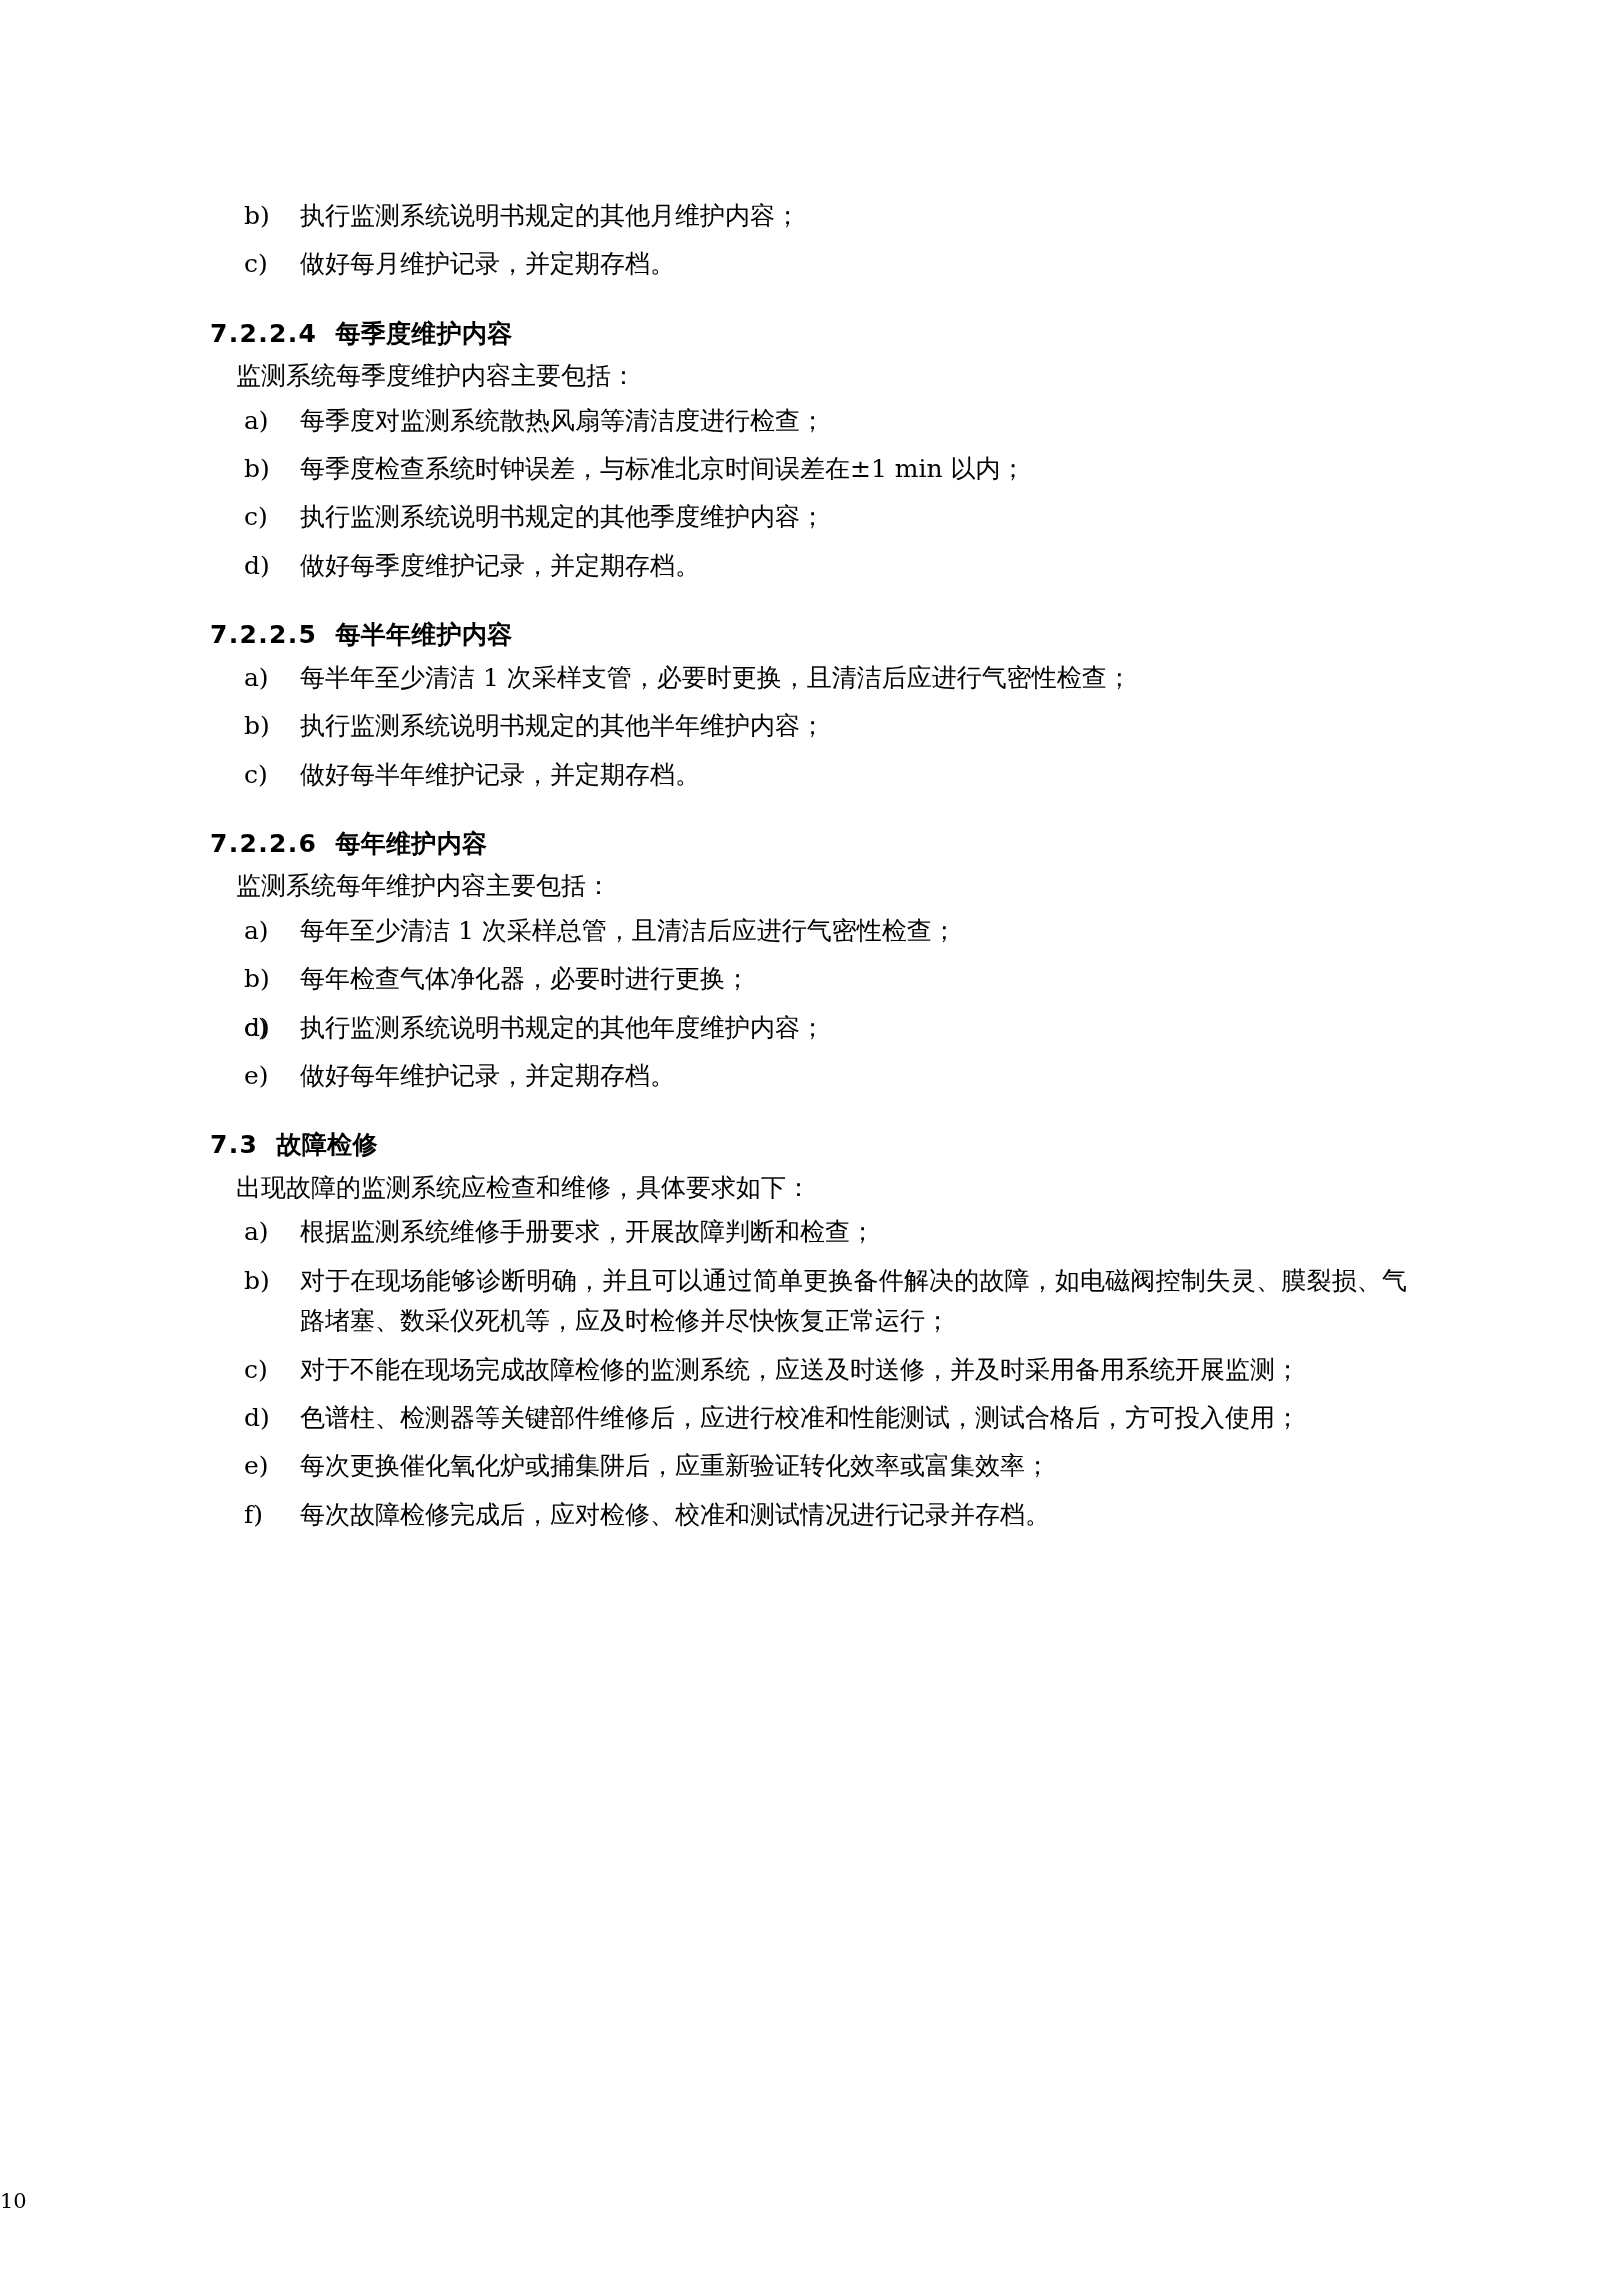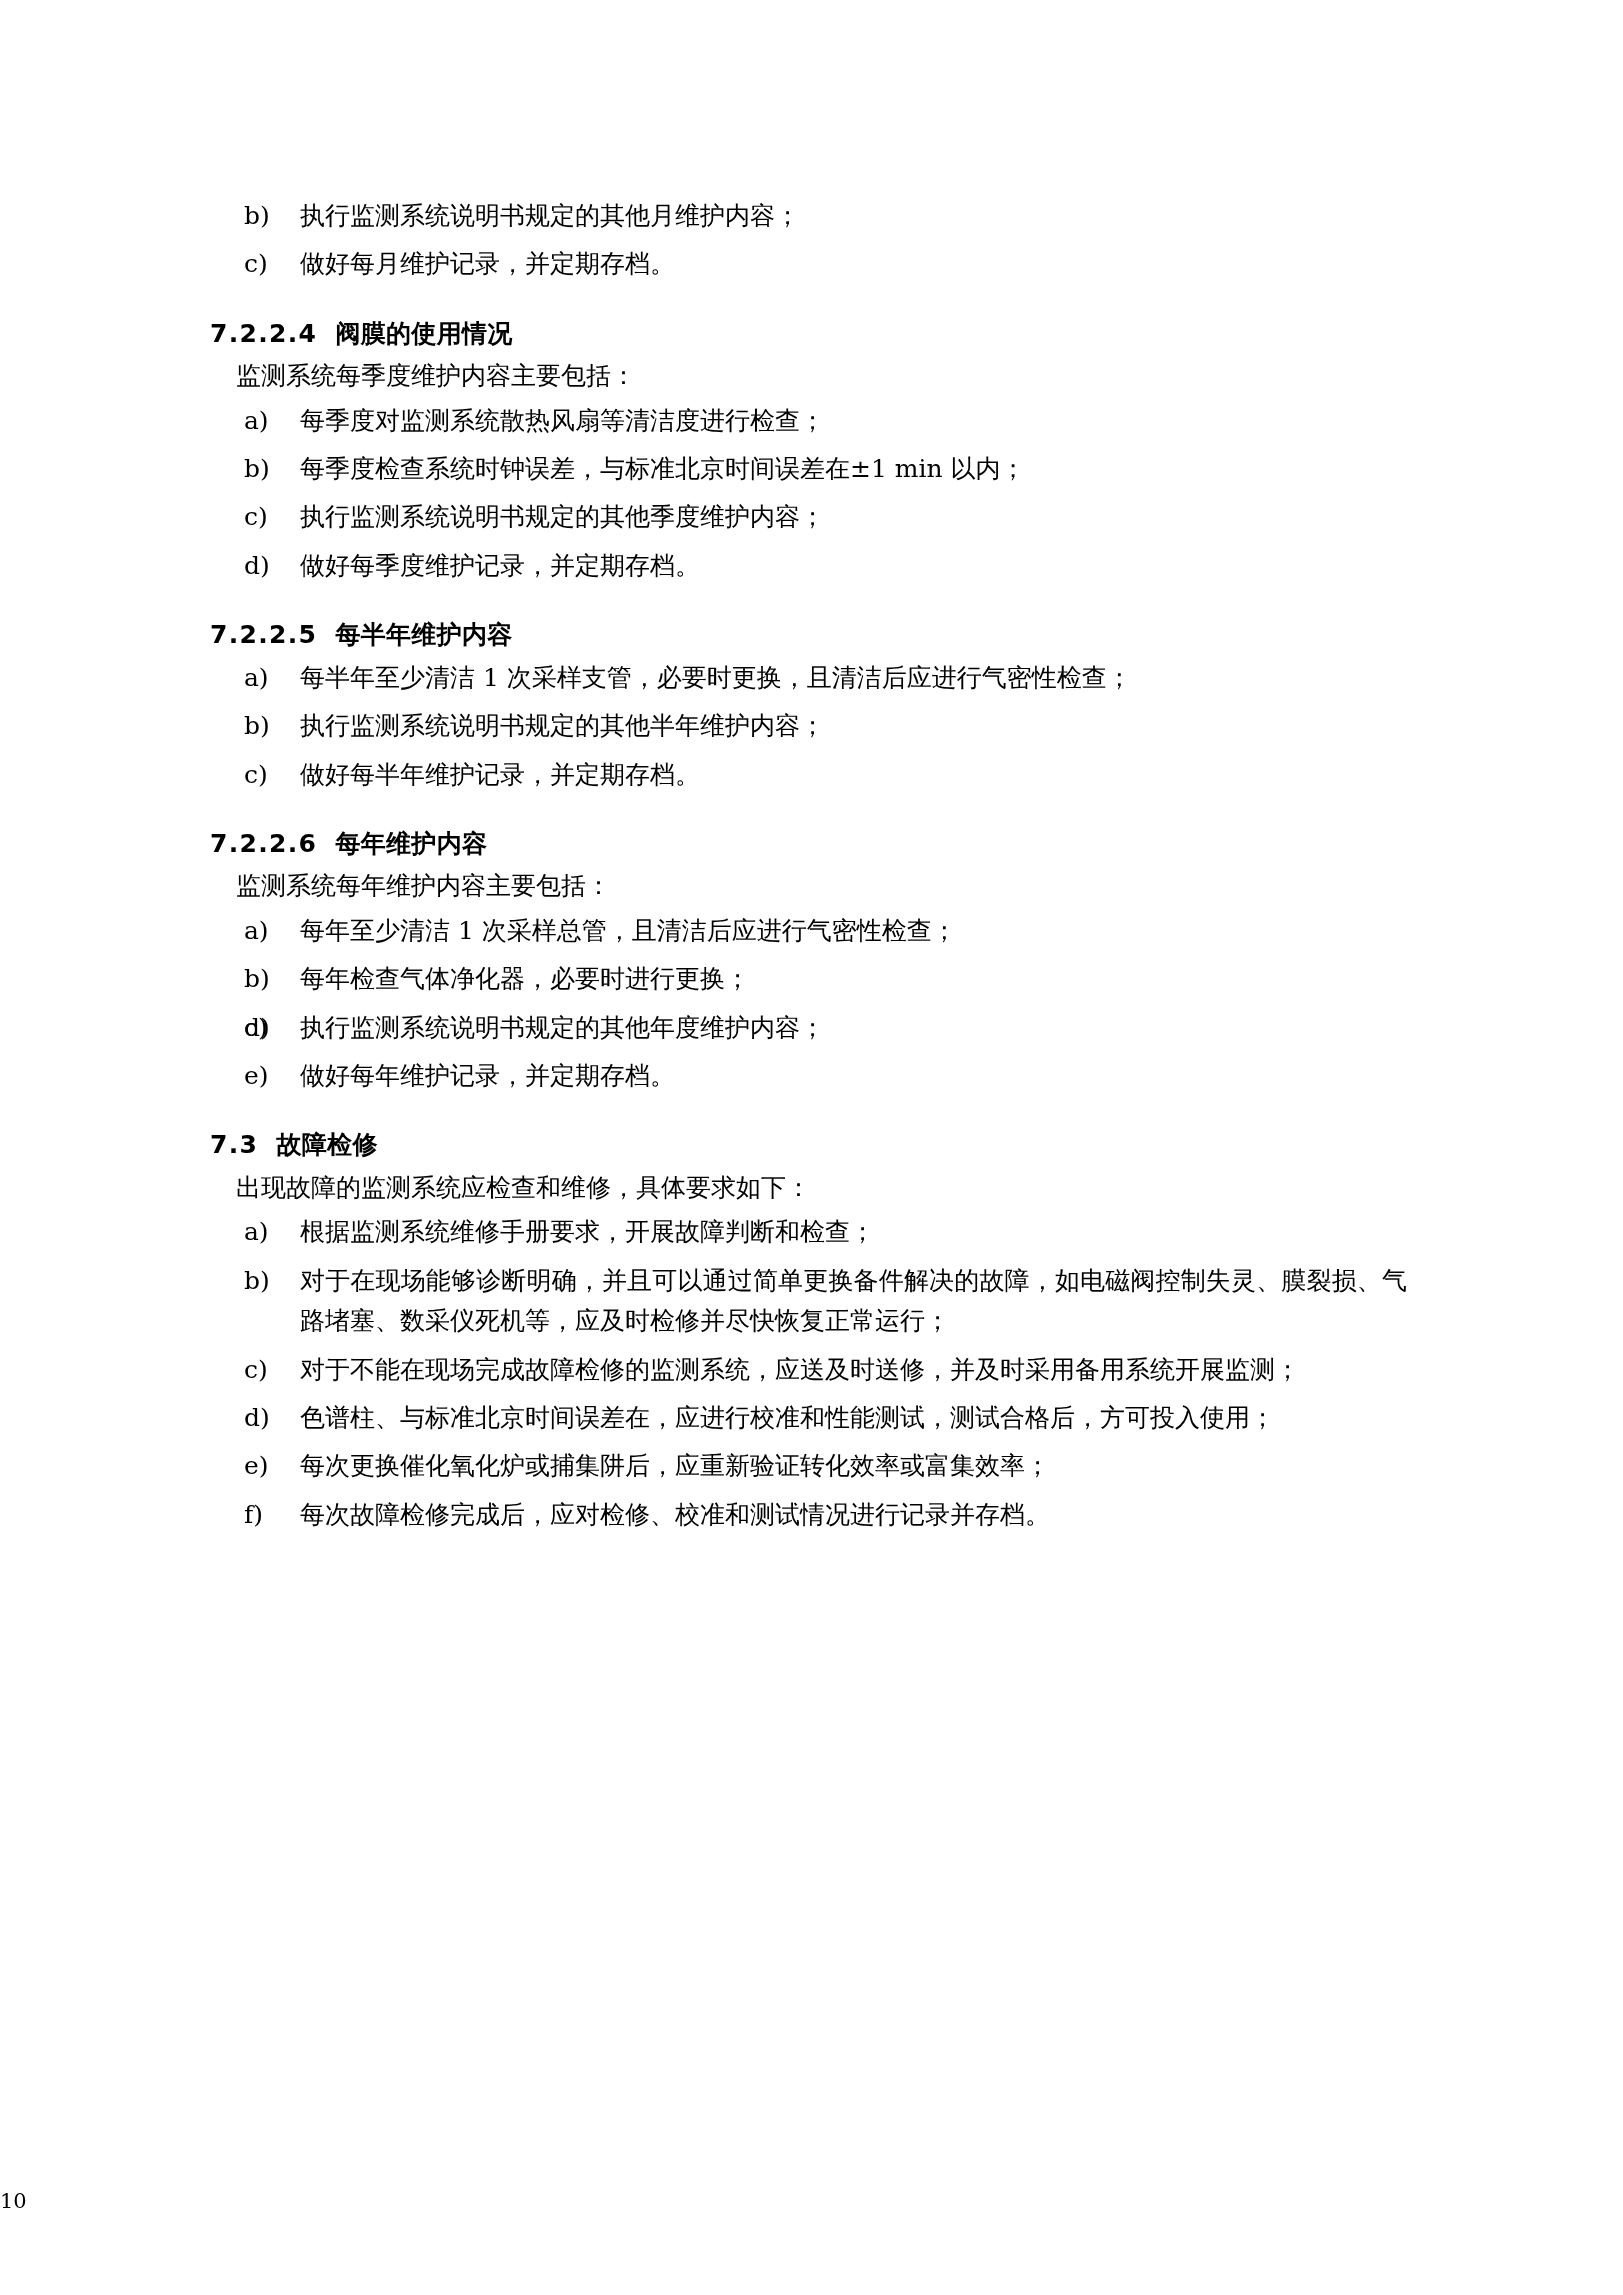--- a/index.html
+++ b/index.html
@@ -78,21 +78,21 @@
 </style>
 </head>
 <body>
 
 <div class="page">
   <div class="content" id="content">
       <ul class="list block">
         <li><span class="mk">b)</span><span>执行监测系统说明书规定的其他月维护内容；</span></li>
         <li><span class="mk">c)</span><span>做好每月维护记录，并定期存档。</span></li>
       </ul>
-      <div class="heading block"><span class="num">7.2.2.4</span><span class="htxt">阀膜的使用情况</span></div>
+      <div class="heading block"><span class="num">7.2.2.4</span><span class="htxt">每季度维护内容</span></div>
       <p class="para block">监测系统每季度维护内容主要包括：</p>
       <ul class="list block">
         <li><span class="mk">a)</span><span>每季度对监测系统散热风扇等清洁度进行检查；</span></li>
         <li><span class="mk">b)</span><span>每季度检查系统时钟误差，与标准北京时间误差在±1 min 以内；</span></li>
         <li><span class="mk">c)</span><span>执行监测系统说明书规定的其他季度维护内容；</span></li>
         <li><span class="mk">d)</span><span>做好每季度维护记录，并定期存档。</span></li>
       </ul>
       <div class="heading block"><span class="num">7.2.2.5</span><span class="htxt">每半年维护内容</span></div>
       <ul class="list block">
         <li><span class="mk">a)</span><span>每半年至少清洁 1 次采样支管，必要时更换，且清洁后应进行气密性检查；</span></li>
@@ -107,20 +107,20 @@
         <li><span class="mk">c)</span></li>
         <li><span class="mk">d)</span><span>执行监测系统说明书规定的其他年度维护内容；</span></li>
         <li><span class="mk">e)</span><span>做好每年维护记录，并定期存档。</span></li>
       </ul>
       <div class="heading block"><span class="num">7.3</span><span class="htxt">故障检修</span></div>
       <p class="para block">出现故障的监测系统应检查和维修，具体要求如下：</p>
       <ul class="list block">
         <li><span class="mk">a)</span><span>根据监测系统维修手册要求，开展故障判断和检查；</span></li>
         <li><span class="mk">b)</span><span>对于在现场能够诊断明确，并且可以通过简单更换备件解决的故障，如电磁阀控制失灵、膜裂损、气路堵塞、数采仪死机等，应及时检修并尽快恢复正常运行；</span></li>
         <li><span class="mk">c)</span><span>对于不能在现场完成故障检修的监测系统，应送及时送修，并及时采用备用系统开展监测；</span></li>
-        <li><span class="mk">d)</span><span>色谱柱、与标准北京时间误差在，应进行校准和性能测试，测试合格后，方可投入使用；</span></li>
+        <li><span class="mk">d)</span><span>色谱柱、检测器等关键部件维修后，应进行校准和性能测试，测试合格后，方可投入使用；</span></li>
         <li><span class="mk">e)</span><span>每次更换催化氧化炉或捕集阱后，应重新验证转化效率或富集效率；</span></li>
         <li><span class="mk">f)</span><span>每次故障检修完成后，应对检修、校准和测试情况进行记录并存档。</span></li>
       </ul>
     </div>
   <div class="footer">10</div>
 </div>
 
 
 </body></html>

